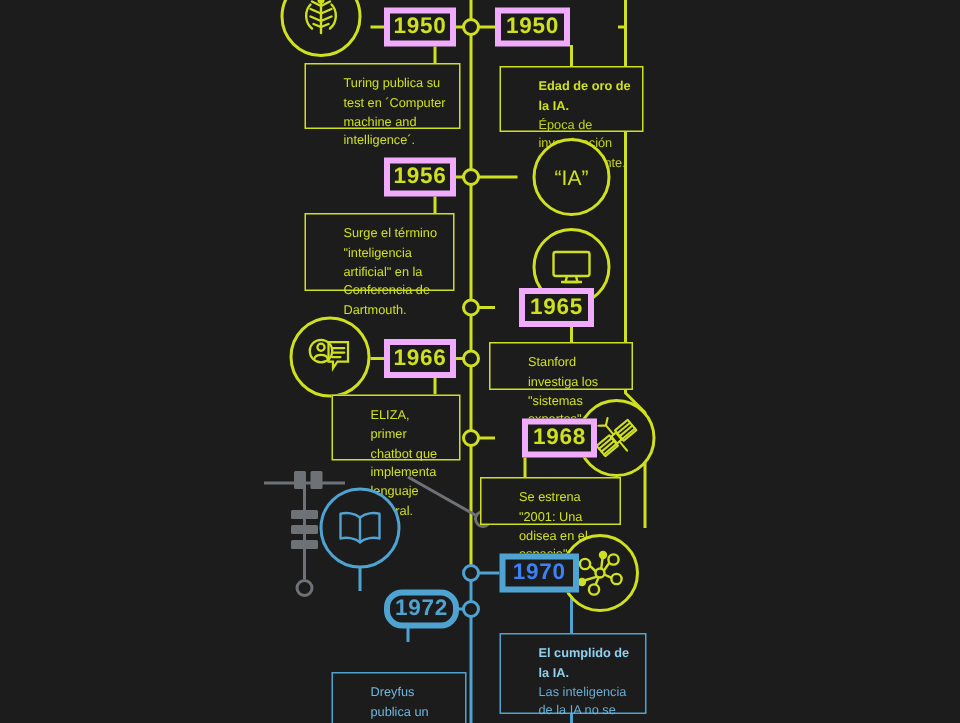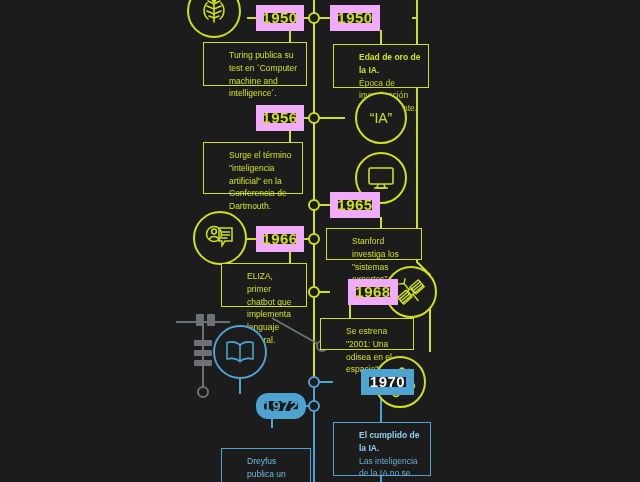--- a/index.html
+++ b/index.html
@@ -9,32 +9,32 @@
     font-family:"Liberation Sans", sans-serif;
     overflow:hidden;
     position:relative;
   }
   #stage{position:absolute;left:0;top:0;width:640px;height:482px;}
   #svgroot{position:absolute;left:0;top:0;width:640px;height:482px;}
 
   
   .year{
     position:absolute;box-sizing:border-box;
-    border:8px solid #f0abfc;
+    border:4px solid #f0abfc;
     background:#1c1c1c;
     color:#cfe01f;
     font-size:15px;
     font-weight:bold;
     letter-spacing:.5px;
     display:flex;align-items:center;justify-content:center;
     padding:1px 6px 2px 6px;
     line-height:1;
   }
   .year.blue{border-color:#4fa3d1;color:#4fa3d1;}
-  .year.blueyellow{border-color:#4fa3d1;color:#ffffff;margin-left:28px;}
+  .year.blueyellow{border-color:#4fa3d1;color:#3b82f6;}
 
   
   .desc{
     position:absolute;box-sizing:border-box;
     border:1px solid #cfe01f;
     background:#1c1c1c;
     color:#cfe01f;
     font-size:8.5px;
     line-height:1.5;
     padding:6px 7px 6px 25px;
@@ -204,21 +204,21 @@
   </div>
 
   <div class="circ" style="left:355px;top:152px;width:52px;height:52px;">
     <svg width="32" height="28" viewBox="0 0 32 28" fill="none" stroke="#cfe01f" stroke-width="1.6" stroke-linejoin="round">
       <rect x="4" y="4" width="24" height="16" rx="1.5"></rect>
       <path d="M13 20 L12 24 H20 L19 20"></path>
       <path d="M9 24 H23"></path>
     </svg>
   </div>
 
-  <div class="year" style="left:330px;top:192px;width:50px;height:26px;">1965</div>
+  <div class="year" style="left:346px;top:192px;width:50px;height:26px;">1965</div>
 
   <div class="desc" style="left:326px;top:228px;width:96px;height:32px;">
     <span>Stanford investiga los "sistemas expertos".</span>
   </div>
 
   <div class="circ" style="left:385px;top:266px;width:52px;height:52px;">
     <svg width="34" height="34" viewBox="0 0 34 34" fill="none" stroke="#cfe01f" stroke-width="1.4" stroke-linecap="round" stroke-linejoin="round">
       <g transform="rotate(-40 17 17)">
         <rect x="3.5" y="12.5" width="11" height="9"></rect>
         <path d="M3.5 15 H14.5 M3.5 17.5 H14.5 M3.5 20 H14.5"></path>

